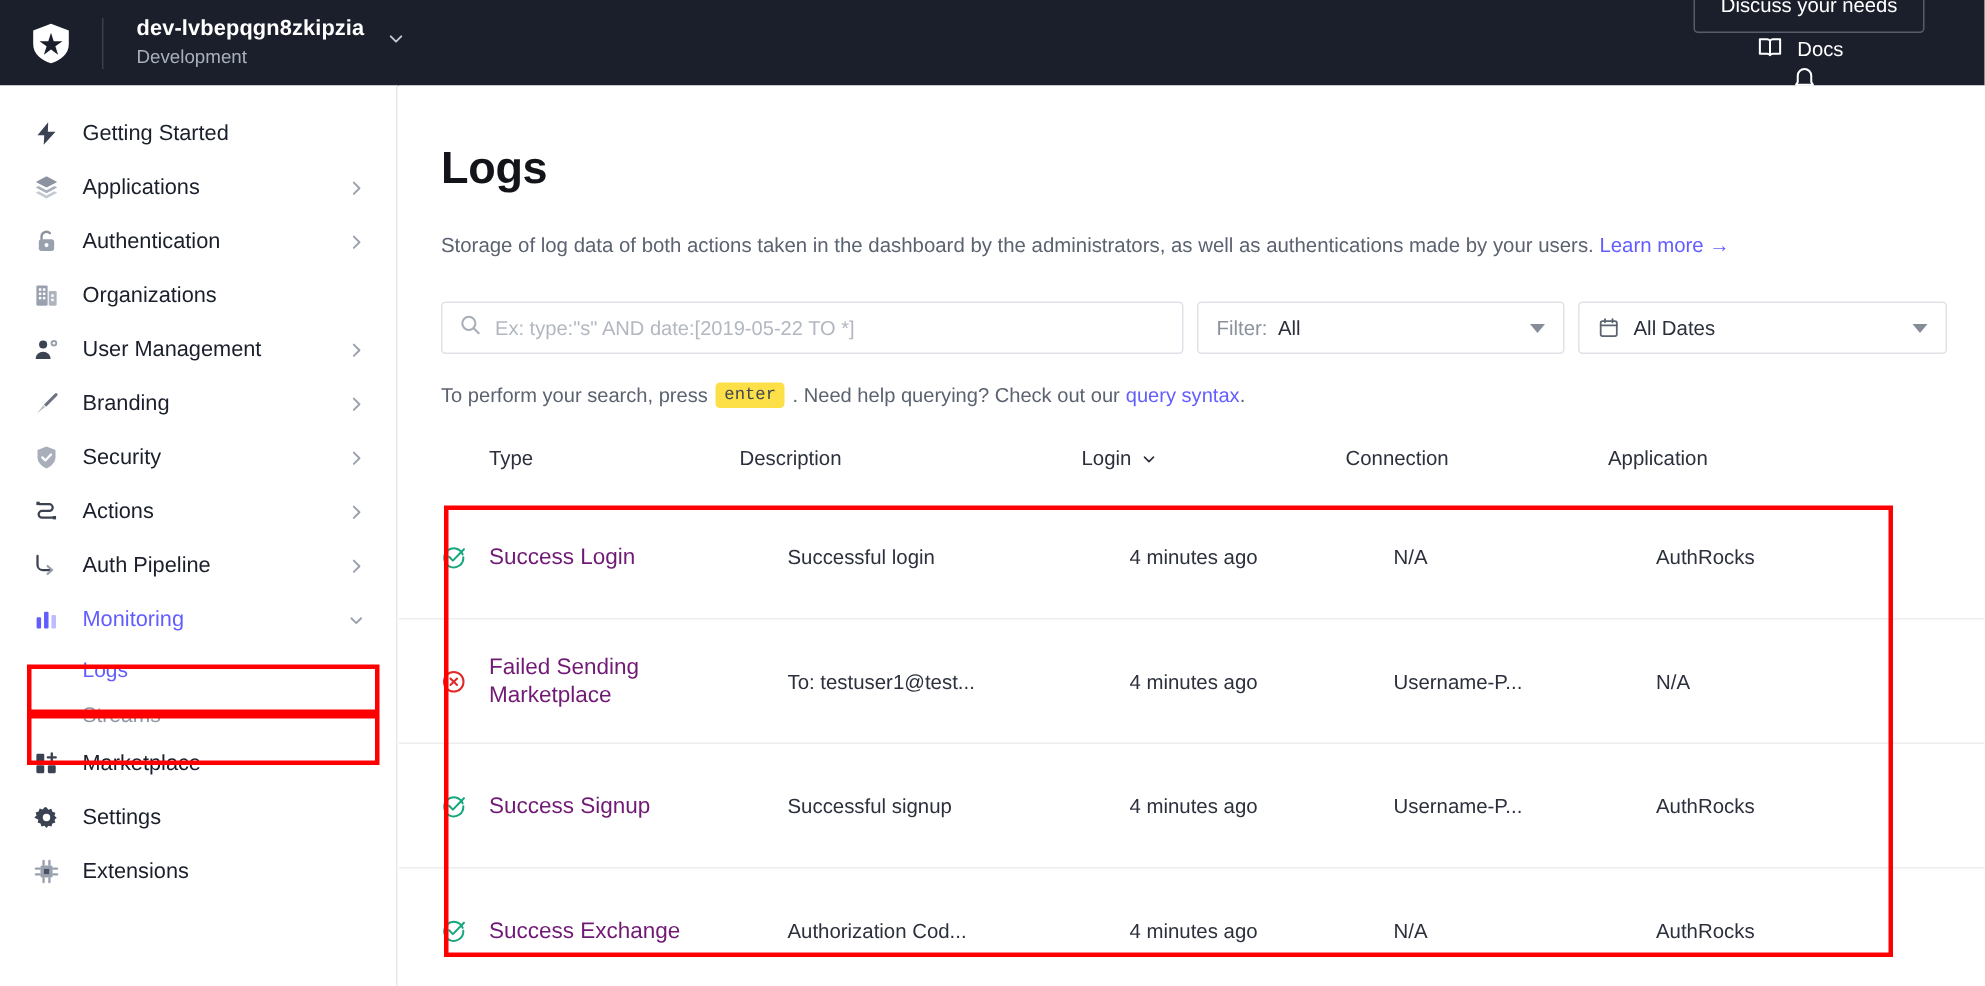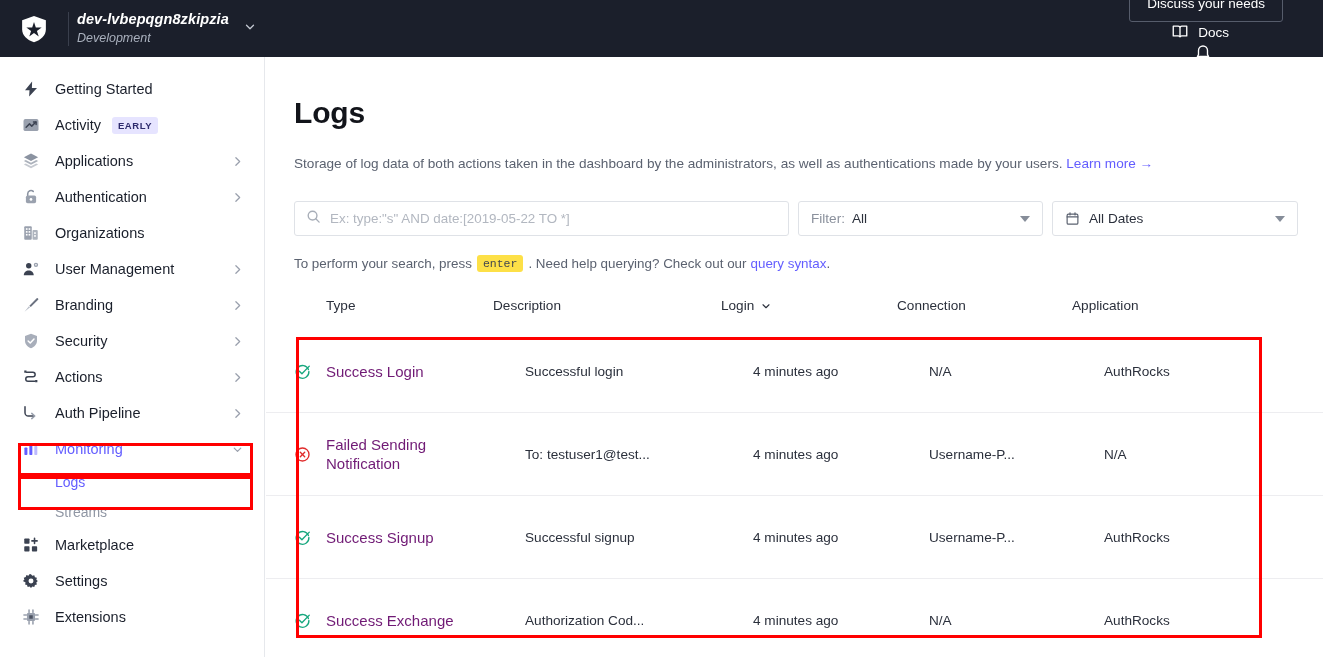--- a/index.html
+++ b/index.html
@@ -11,21 +11,21 @@
 
   
   .topbar {
     position: absolute; top: 0; left: 0;
     width: 1323px; height: 57px;
     background: #1b1f2b;
     display: flex; align-items: center;
   }
   .tb-logo { width: 68px; display: flex; align-items: center; justify-content: center; }
   .tb-divider { width: 1px; height: 34px; background: #3a3f4d; }
-  .tenant { margin-left: 8px; display: flex; align-items: center; font-style: italic; }
+  .tenant { margin-left: 22px; display: flex; align-items: center; }
   .tenant-txt { display: flex; flex-direction: column; justify-content: center; }
   .tenant-name { color: #ffffff; font-size: 14.5px; font-weight: bold; letter-spacing: .1px; line-height: 19px; }
   .tenant-env { color: #a9b0bd; font-size: 12.5px; line-height: 17px; margin-top: 1px; }
   .tenant-caret { margin-left: 14px; color: #c3c8d2; }
   .tb-right { margin-left: auto; display: flex; align-items: center; padding-right: 18px; gap: 0px; flex-direction: column; }
   .tb-search { width: 44px; display: flex; align-items: center; justify-content: center; cursor: pointer; }
   .discuss-btn {
     height: 36px; padding: 0 17px; border: 1px solid #565c6b; border-radius: 3px;
     background: transparent; color: #ffffff; font-size: 13.5px;
     font-family: "Liberation Sans", sans-serif; cursor: pointer;
@@ -168,31 +168,20 @@
 
   <div class="nav-item">
     <span class="nav-ico">
       <svg width="18" height="18" viewBox="0 0 24 24" fill="#3b4251">
           <path d="M13.5 2 4 13.5h6L9.5 22 20 10.5h-6.8L13.5 2z"></path>
         </svg>
     </span>
     <span class="nav-label">Getting Started</span>
   </div>
 
-  <div class="nav-item">
-    <span class="nav-ico">
-      <svg width="18" height="18" viewBox="0 0 24 24">
-          <rect x="2" y="4" width="20" height="16" rx="2.5" fill="#9aa1ae"></rect>
-          <polyline points="5.5,15 10,10.5 13,13.5 18.5,8" fill="none" stroke="#3b4251" stroke-width="1.9" stroke-linecap="round" stroke-linejoin="round"></polyline>
-          <polyline points="15.3,8 18.8,8 18.8,11.3" fill="none" stroke="#3b4251" stroke-width="1.9" stroke-linecap="round" stroke-linejoin="round"></polyline>
-        </svg>
-    </span>
-    <span class="nav-label">Activity</span>
-    <span class="early-badge">EARLY</span>
-  </div>
 
   <div class="nav-item">
     <span class="nav-ico">
       <svg width="18" height="18" viewBox="0 0 24 24" fill="#8b93a1">
           <path d="M12 2 2.5 7 12 12l9.5-5L12 2z"></path>
           <path d="M2.5 12 12 17l9.5-5L19 10.7 12 14.4 5 10.7 2.5 12z" opacity=".72"></path>
           <path d="M2.5 16.7 12 21.7l9.5-5L19 15.4 12 19.1 5 15.4 2.5 16.7z" opacity=".5"></path>
         </svg>
     </span>
     <span class="nav-label">Applications</span>
@@ -461,21 +450,21 @@
     </div>
 
     <div class="tr tr-tall">
       <span class="stat-ico">
         <svg width="17" height="17" viewBox="0 0 24 24" fill="none" stroke="#e02b2b" stroke-width="1.9" stroke-linecap="round">
             <circle cx="12" cy="12" r="9.2"></circle>
             <line x1="8.9" y1="8.9" x2="15.1" y2="15.1"></line>
             <line x1="15.1" y1="8.9" x2="8.9" y2="15.1"></line>
           </svg>
       </span>
-      <div class="c-type"><span class="cell-link" style="display:inline-block;max-width:110px;">Failed Sending Notification</span></div>
+      <div class="c-type"><span class="cell-link" style="display:inline-block;max-width:110px;">Failed Sending Marketplace</span></div>
       <div class="c-desc cell">To: testuser1@test...</div>
       <div class="c-date cell">4 minutes ago</div>
       <div class="c-conn cell">Username-P...</div>
       <div class="c-app cell">N/A</div>
     </div>
 
     <div class="tr tr-tall">
       <span class="stat-ico">
         <svg width="17" height="17" viewBox="0 0 24 24" fill="none" stroke="#17a77e" stroke-width="1.9" stroke-linecap="round" stroke-linejoin="round">
             <path d="M20.4 9.3A9 9 0 1 0 21 12"></path>

